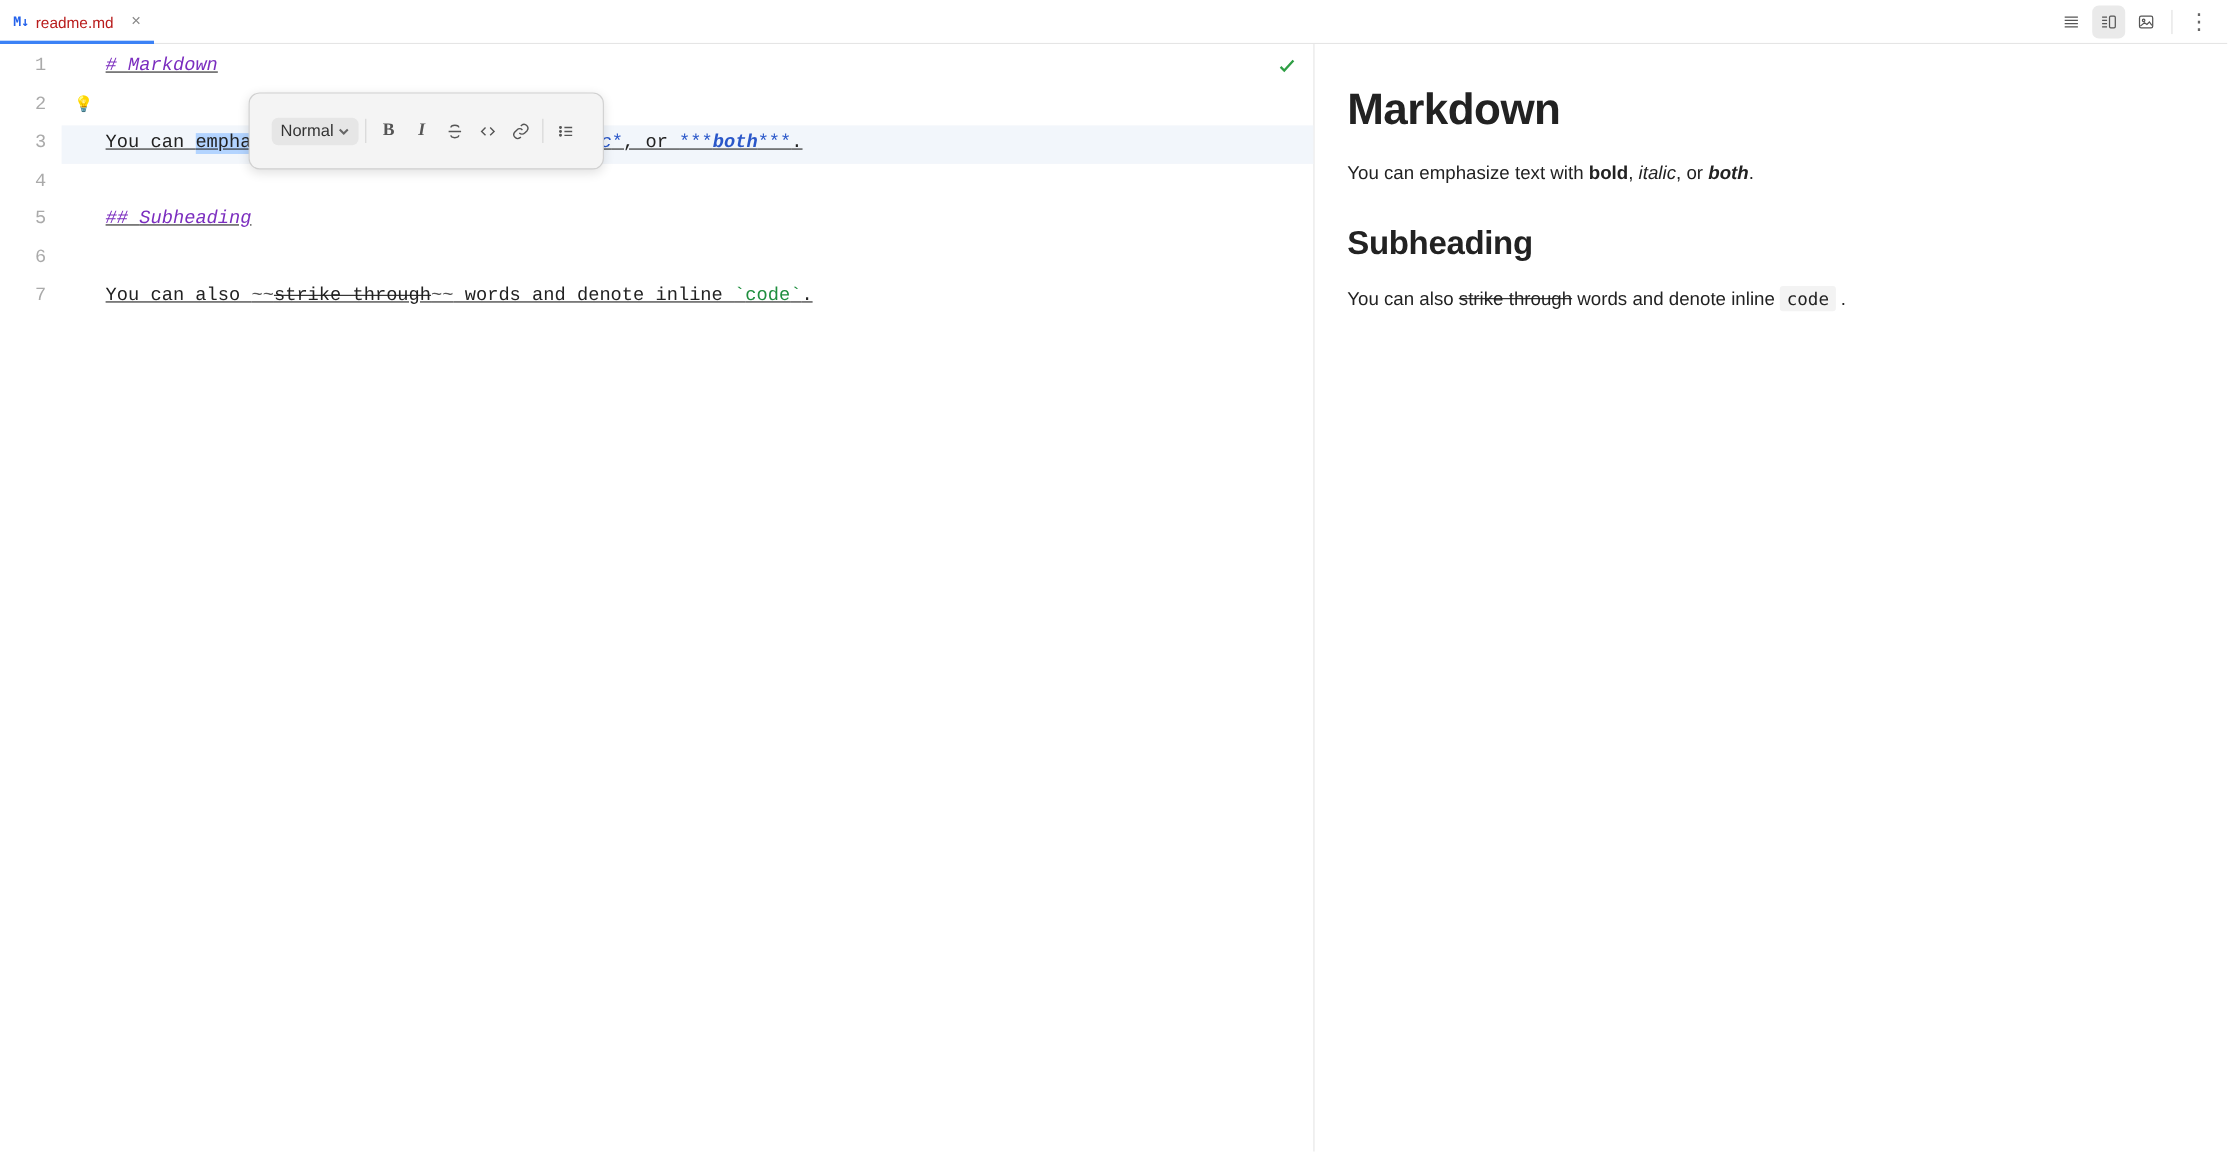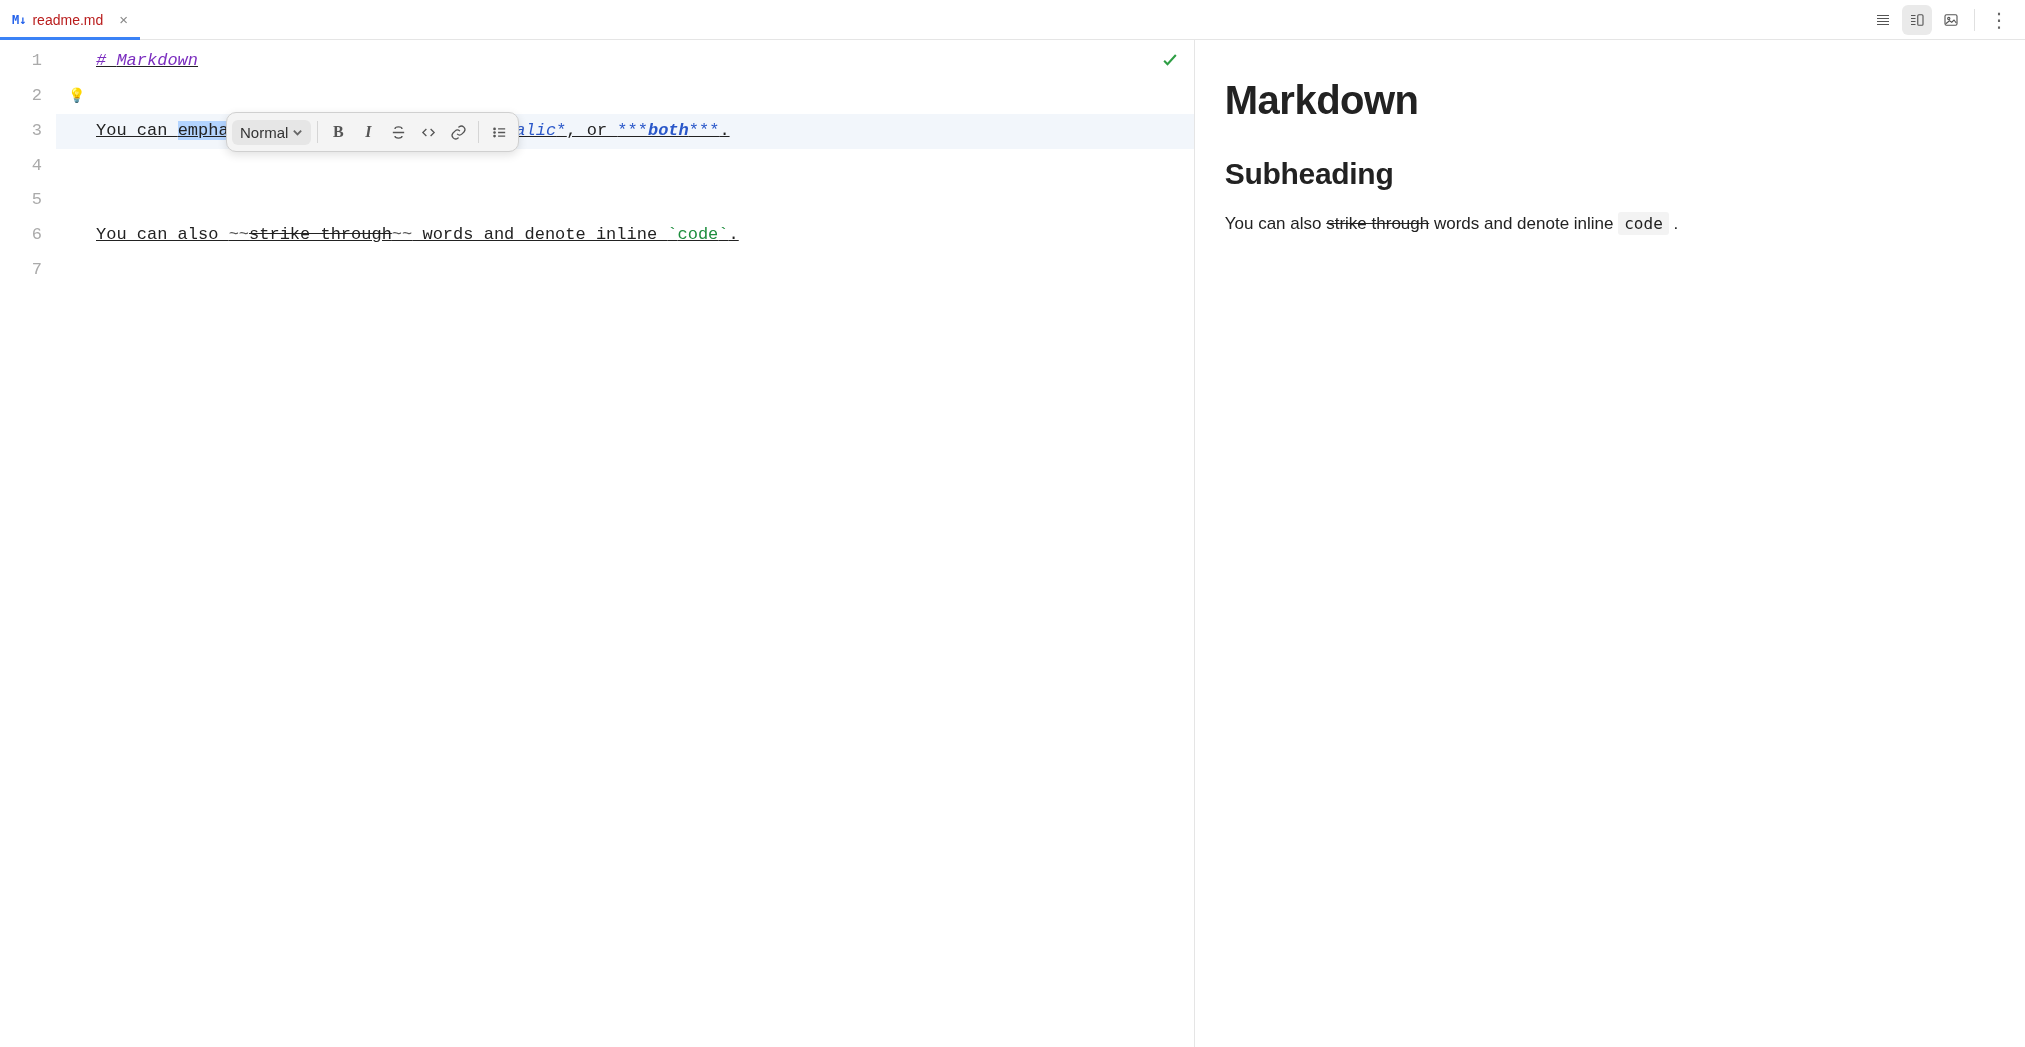--- a/index.html
+++ b/index.html
@@ -43,21 +43,21 @@
     .tok-tilde { color: #555; }
     .tok-tick { color: #1e8e3e; }
     .tok-code { color: #1e8e3e; }
     .sel { background: #b3d4ff; }
     .caret { display: inline-block; width: 1px; height: 22px; background: #000; vertical-align: text-bottom; position: relative; top: 3px; }
 
     .check-icon { position: absolute; top: 10px; right: 14px; color: #2e9e44; }
     .check-icon svg { width: 20px; height: 20px; stroke: currentColor; fill: none; stroke-width: 2.5; }
 
     
-    .ftool { position: absolute; top: 72px; left: 226px; background: #f4f4f4; border: 1px solid #d0d0d0; border-radius: 10px; box-shadow: 0 3px 10px rgba(0,0,0,0.12); display: flex; align-items: center; padding: 5px; gap: 2px; font-family: -apple-system, sans-serif; z-index: 10; }
+    .ftool { position: absolute; top: 44px; left: 226px; background: #f4f4f4; border: 1px solid #d0d0d0; border-radius: 10px; box-shadow: 0 3px 10px rgba(0,0,0,0.12); display: flex; align-items: center; padding: 20px; gap: 2px; font-family: -apple-system, sans-serif; z-index: 10; }
     .ftool-dd { background: #e6e6e6; border-radius: 6px; padding: 4px 8px; display: flex; align-items: center; gap: 4px; font-size: 15px; color: #333; }
     .ftool-dd svg { width: 11px; height: 11px; stroke: #666; fill: none; stroke-width: 2; }
     .ftool-sep { width: 1px; height: 22px; background: #d5d5d5; margin: 0 4px; }
     .ftool-btn { width: 28px; height: 28px; display: flex; align-items: center; justify-content: center; border-radius: 5px; color: #555; font-size: 16px; }
     .ftool-btn.bold { font-weight: 800; font-family: Georgia, serif; }
     .ftool-btn.ital { font-style: italic; font-family: Georgia, serif; font-weight: 600; }
     .ftool-btn svg { width: 17px; height: 17px; stroke: currentColor; fill: none; stroke-width: 1.8; }
 
     
     .preview-pane h1 { font-size: 40px; font-weight: 800; margin-bottom: 22px; margin-top: 6px; letter-spacing: -0.5px; }
@@ -121,20 +121,21 @@
         <span class="bulb">💡</span>
 
         <div class="code-line"><span class="tok-h"># </span><span class="tok-h">Markdown</span></div>
 
         <div class="code-line"></div>
 
         <div class="code-line hl"><span>You can </span><span class="sel">emphasize</span><span class="caret"></span><span> text with </span><span class="tok-star">**</span><span class="tok-bold">bold</span><span class="tok-star">**</span><span>, </span><span class="tok-star">*</span><span class="tok-ital">italic</span><span class="tok-star">*</span><span>, or </span><span class="tok-star">***</span><span class="tok-boldital">both</span><span class="tok-star">***</span><span>.</span></div>
 
         <div class="code-line"></div>
 
+        <div class="code-line"><span class="tok-h">## </span><span class="tok-h">Subheading</span></div>
 
         <div class="code-line"></div>
 
         <div class="code-line"><span>You can also </span><span class="tok-tilde">~~</span><span class="tok-strike">strike through</span><span class="tok-tilde">~~</span><span> words and denote inline </span><span class="tok-tick">`</span><span class="tok-code">code</span><span class="tok-tick">`</span><span>.</span></div>
       </div>
     </div>
 
     <div class="check-icon">
       <svg viewBox="0 0 24 24">
           <path d="M5 13l4 4 10-11"></path>
@@ -173,19 +174,22 @@
             <circle cx="5" cy="12" r="1" fill="currentColor"></circle>
             <circle cx="5" cy="17" r="1" fill="currentColor"></circle>
             <path d="M10 7h10M10 12h10M10 17h10"></path>
           </svg>
       </div>
     </div>
   </div>
 
   <div class="preview-pane">
     <h1>Markdown</h1>
+    <p>
+      <span>You can emphasize text with </span><span class="pv-bold">bold</span><span>, </span><span class="pv-ital">italic</span><span>, or </span><span class="pv-boldital">both</span><span>.</span>
+    </p>
     <h2>Subheading</h2>
     <p>
       <span>You can also </span><span class="pv-strike">strike through</span><span> words and denote inline </span><span class="pv-code">code</span><span> .</span>
     </p>
   </div>
 
 </div>
 
 </body></html>

